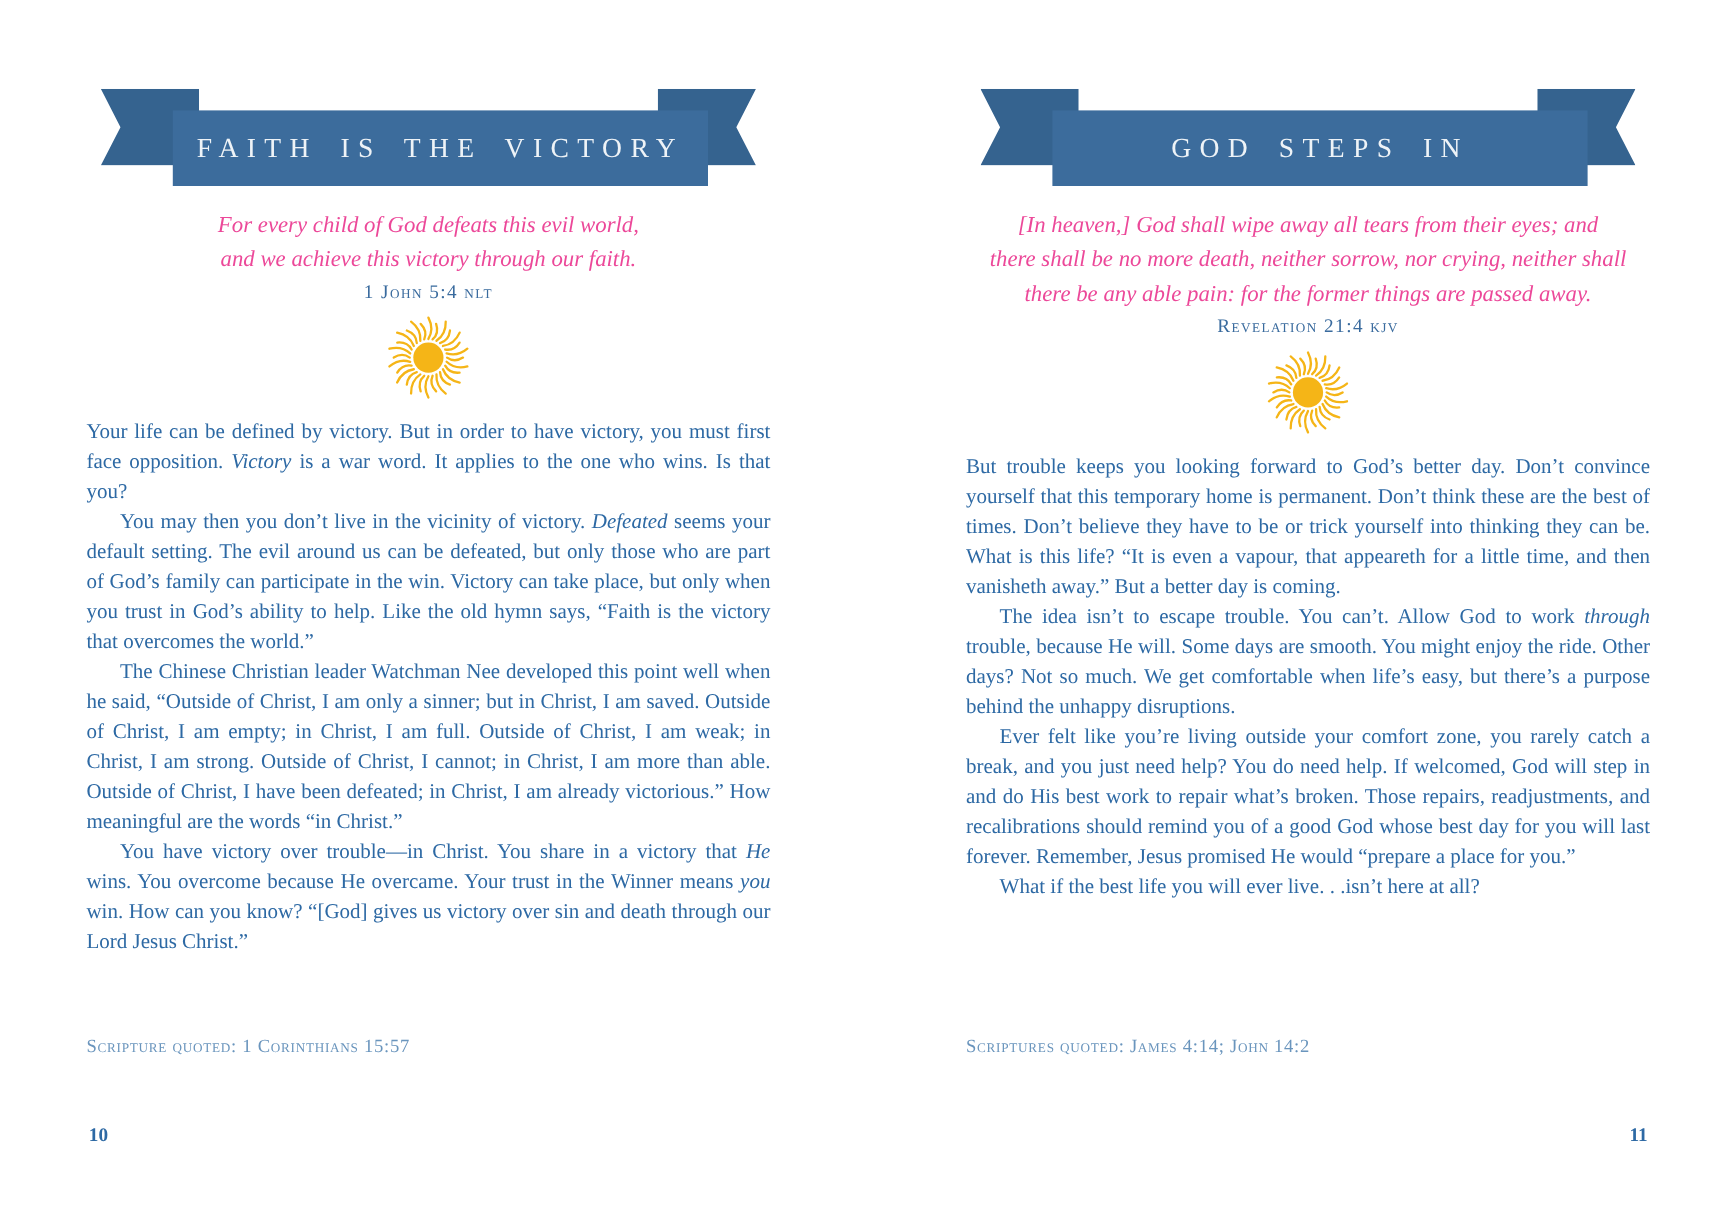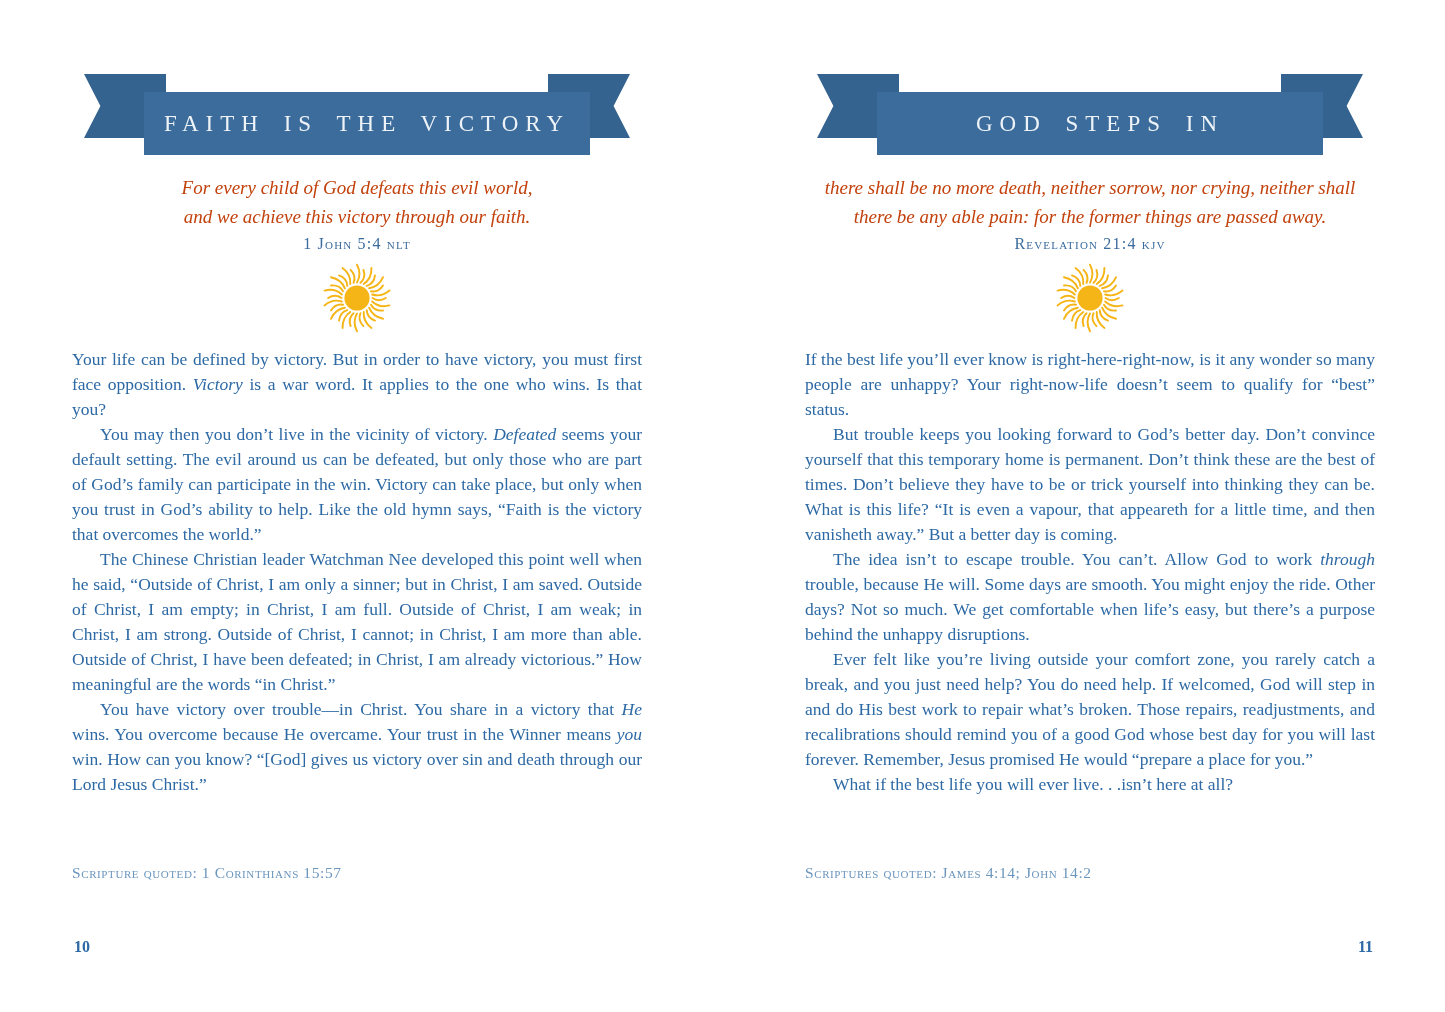--- a/index.html
+++ b/index.html
@@ -14,21 +14,21 @@
   .flap{position:absolute;top:0;height:64px;width:82px;background:#35638f;z-index:1;}
   .flap-l{left:12px;clip-path:polygon(0 0,100% 0,100% 100%,0 100%,20% 50%);}
   .flap-r{right:12px;clip-path:polygon(0 0,100% 0,80% 50%,100% 100%,0 100%);}
   .band{position:absolute;left:72px;right:52px;top:18px;height:63px;background:#3c6c9c;z-index:2;
         display:flex;align-items:center;justify-content:center;}
   .band h1{margin:0;font-size:23px;font-weight:400;letter-spacing:7px;word-spacing:6px;
            color:#eef3f7;white-space:nowrap;}
 
   
   .quote{margin:18px 0 0 0;text-align:center;font-style:italic;font-size:19px;
-         line-height:29px;color:#c2410c;}
+         line-height:29px;color:#ec4899;}
   .ref{margin-top:4px;text-align:center;font-variant:small-caps;font-size:16px;
        letter-spacing:1.2px;color:#3a6b9e;}
 
   
   .sun-wrap{text-align:center;margin-top:8px;height:74px;}
   .sun{width:74px;height:74px;}
 
   
   .body{margin-top:12px;font-size:17.5px;line-height:25px;color:#2d69a4;
         text-align:justify;}
@@ -104,20 +104,21 @@
 
   <section class="page page-right">
     <div class="banner">
       <div class="flap flap-l"></div>
       <div class="flap flap-r"></div>
       <div class="band">
         <h1>GOD STEPS IN</h1>
       </div>
     </div>
     <blockquote class="quote">
+        <div>[In heaven,] God shall wipe away all tears from their eyes; and</div>
         <div>there shall be no more death, neither sorrow, nor crying, neither shall</div>
         <div>there be any able pain: for the former things are passed away.</div>
       </blockquote>
     <div class="ref">Revelation 21:4 kjv</div>
     <div class="sun-wrap">
       <svg class="sun" viewBox="0 0 100 100">
           <circle cx="50" cy="50" r="17" fill="#F5B517"></circle>
           <path d="M71.0,50.0 Q79.4,56.0 89.0,50.0" stroke="#F5B517" stroke-width="2.6" fill="none" stroke-linecap="round"></path>
           <path d="M70.5,54.7 Q80.1,63.6 93.9,60.0" stroke="#F5B517" stroke-width="2.6" fill="none" stroke-linecap="round"></path>
           <path d="M68.9,59.1 Q73.9,68.1 85.1,66.9" stroke="#F5B517" stroke-width="2.6" fill="none" stroke-linecap="round"></path>
@@ -142,21 +143,20 @@
           <path d="M50.0,29.0 Q56.6,17.7 50.0,5.0" stroke="#F5B517" stroke-width="2.6" fill="none" stroke-linecap="round"></path>
           <path d="M54.7,29.5 Q62.4,22.7 58.7,12.0" stroke="#F5B517" stroke-width="2.6" fill="none" stroke-linecap="round"></path>
           <path d="M59.1,31.1 Q69.9,23.7 69.5,9.5" stroke="#F5B517" stroke-width="2.6" fill="none" stroke-linecap="round"></path>
           <path d="M63.1,33.6 Q73.0,30.7 74.3,19.5" stroke="#F5B517" stroke-width="2.6" fill="none" stroke-linecap="round"></path>
           <path d="M66.4,36.9 Q79.4,35.0 85.2,21.9" stroke="#F5B517" stroke-width="2.6" fill="none" stroke-linecap="round"></path>
           <path d="M68.9,40.9 Q79.1,42.6 85.1,33.1" stroke="#F5B517" stroke-width="2.6" fill="none" stroke-linecap="round"></path>
           <path d="M70.5,45.3 Q83.0,49.2 93.9,40.0" stroke="#F5B517" stroke-width="2.6" fill="none" stroke-linecap="round"></path>
         </svg>
     </div>
     <div class="body">
-        <p><span>If the best life you’ll ever know is right-here-right-now, is it any wonder so many people are unhappy? Your right-now-life doesn’t seem to qualify for “best” status.</span></p>
         <p><span>But trouble keeps you looking forward to God’s better day. Don’t convince yourself that this temporary home is permanent. Don’t think these are the best of times. Don’t believe they have to be or trick yourself into thinking they can be. What is this life? “It is even a vapour, that appeareth for a little time, and then vanisheth away.” But a better day is coming.</span></p>
         <p><span>The idea isn’t to escape trouble. You can’t. Allow God to work </span><i>through</i><span> trouble, because He will. Some days are smooth. You might enjoy the ride. Other days? Not so much. We get comfortable when life’s easy, but there’s a purpose behind the unhappy disruptions.</span></p>
         <p><span>Ever felt like you’re living outside your comfort zone, you rarely catch a break, and you just need help? You do need help. If welcomed, God will step in and do His best work to repair what’s broken. Those repairs, readjustments, and recalibrations should remind you of a good God whose best day for you will last forever. Remember, Jesus promised He would “prepare a place for you.”</span></p>
         <p><span>What if the best life you will ever live. . .isn’t here at all?</span></p>
       </div>
     <div class="footer">Scriptures quoted: James 4:14; John 14:2</div>
     <div class="pageno pageno-r">11</div>
   </section>
 
 </div>

